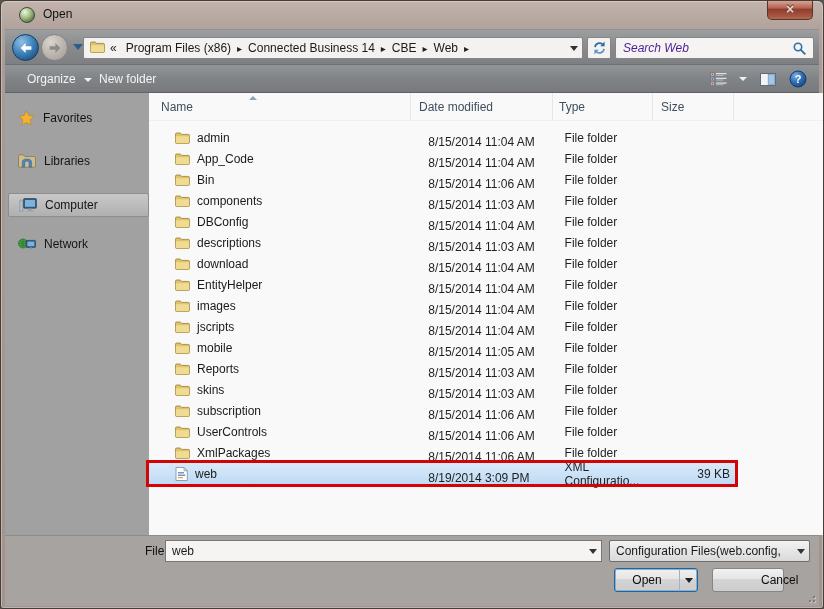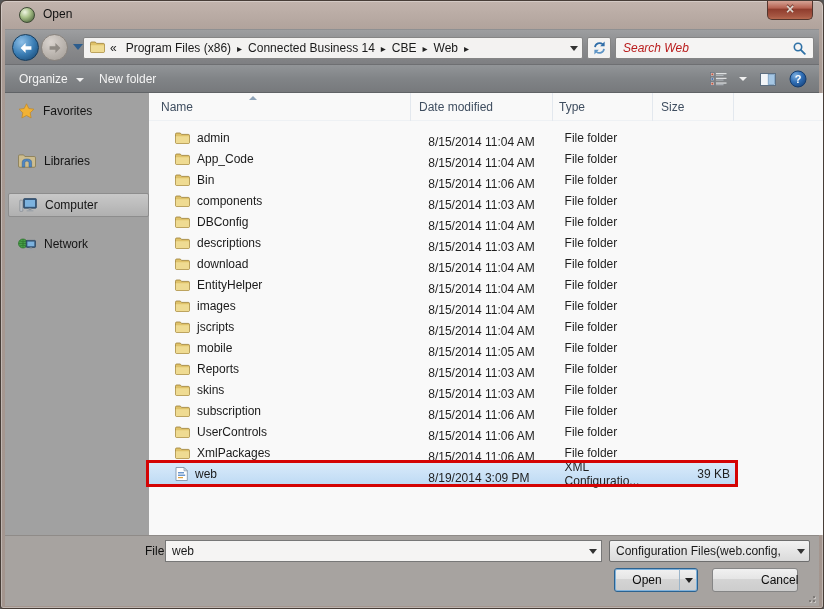--- a/index.html
+++ b/index.html
@@ -46,41 +46,41 @@
   .addr-drop { margin-left:auto; cursor:pointer; width:0; height:0;
     border-left:4px solid transparent; border-right:4px solid transparent; border-top:5px solid #333; }
 
   .refresh-btn { position:absolute; left:582px; top:7px; width:24px; height:22px;
     background:#f3f2f1; border:1px solid #858585; border-radius:2px;
     display:flex; align-items:center; justify-content:center; cursor:pointer; }
 
   .searchbox { position:absolute; left:610px; top:7px; width:199px; height:22px;
     background:#f5f4f3; border:1px solid #858585; border-radius:2px;
     display:flex; align-items:center; padding:0 7px; }
-  .search-ph { font-style:italic; color:#b91c1c; flex:1; }
+  .search-ph { font-style:italic; color:#4c1d95; flex:1; }
 
   
   .cmdbar { position:absolute; top:64px; left:4px; right:4px; height:28px;
     background:linear-gradient(180deg,#929598,#818487 50%,#77797c);
     border-bottom:1px solid #606366; color:#f4f4f4; }
   .cmd-item { position:absolute; top:0; height:28px; line-height:28px; cursor:pointer; padding:0 6px; }
-  .cmd-organize { left:8px; }
+  .cmd-organize { left:16px; }
   .cmd-newfolder { left:88px; }
   .cmd-drop { display:inline-block; width:0; height:0; margin-left:5px; vertical-align:middle;
     border-left:4px solid transparent; border-right:4px solid transparent; border-top:4px solid #f0f0f0; }
   .cmd-right { position:absolute; right:12px; top:0; height:28px; display:flex; align-items:center; gap:13px; }
   .views-group { display:flex; align-items:center; gap:7px; cursor:pointer; }
 
   
   .sidebar { position:absolute; top:92px; left:4px; width:144px; height:442px; background:#a1a1a1; }
   .side-item { position:absolute; left:3px; width:141px; height:24px; display:flex; align-items:center;
     gap:8px; padding-left:10px; cursor:pointer; color:#141414; }
   .side-item.selected { background:linear-gradient(180deg,rgba(255,255,255,.42),rgba(255,255,255,.16));
     border:1px solid #8d8d8d; border-radius:2px; }
-  .si-0 { top:6px; } .si-1 { top:56px; } .si-2 { top:100px; } .si-3 { top:139px; }
+  .si-0 { top:13px; } .si-1 { top:56px; } .si-2 { top:100px; } .si-3 { top:139px; }
 
   
   .filearea { position:absolute; top:92px; left:148px; width:732px; height:442px; background:#f9f9f9; }
   .lheader { position:absolute; top:0; left:0; right:0; height:28px; display:flex;
     color:#3f4e60; border-bottom:1px solid #eef1f4; }
   .hcell { height:28px; line-height:28px; border-right:1px solid #e3e8ee; position:relative; cursor:pointer; }
   .h-name { width:262px; padding-left:12px; }
   .h-date { width:142px; padding-left:8px; }
   .h-type { width:100px; padding-left:6px; }
   .h-size { width:81px;  padding-left:8px; }
@@ -113,21 +113,21 @@
   .ftype-text { flex:1; padding-left:6px; white-space:nowrap; overflow:hidden; }
   .btn { position:absolute; top:32px; height:24px; border:1px solid #858585; border-radius:3px;
     background:linear-gradient(180deg,#f1f1f1,#e5e5e5 45%,#d4d4d4 46%,#cdcdcd);
     text-align:center; line-height:22px; cursor:pointer; color:#0d0d0d; }
   .open-btn { left:609px; width:84px; display:flex; border:1px solid #2c628f;
     box-shadow:0 0 0 1px #7fb2dc inset; border-radius:3px; overflow:hidden; }
   .open-main { flex:1; line-height:22px; }
   .open-split { width:18px; border-left:1px solid #9ab4c9; display:flex; align-items:center; justify-content:center; }
   .open-split i { width:0; height:0; border-left:4px solid transparent; border-right:4px solid transparent;
     border-top:5px solid #222; }
-  .cancel-btn { left:707px; width:86px;padding-left:48px; }
+  .cancel-btn { left:707px; width:72px;padding-left:48px; }
   .resize-grip { position:absolute; right:3px; bottom:3px; width:12px; height:12px; cursor:nwse-resize; }
   .resize-grip b { position:absolute; width:2px; height:2px; background:#7e7a77; box-shadow:1px 1px 0 #c9c5c2; }
   .g1 { right:1px; bottom:1px; } .g2 { right:5px; bottom:1px; } .g3 { right:1px; bottom:5px; }
 </style>
 </head>
 <body>
 
 <div class="window">
 
   <div class="titlebar">

